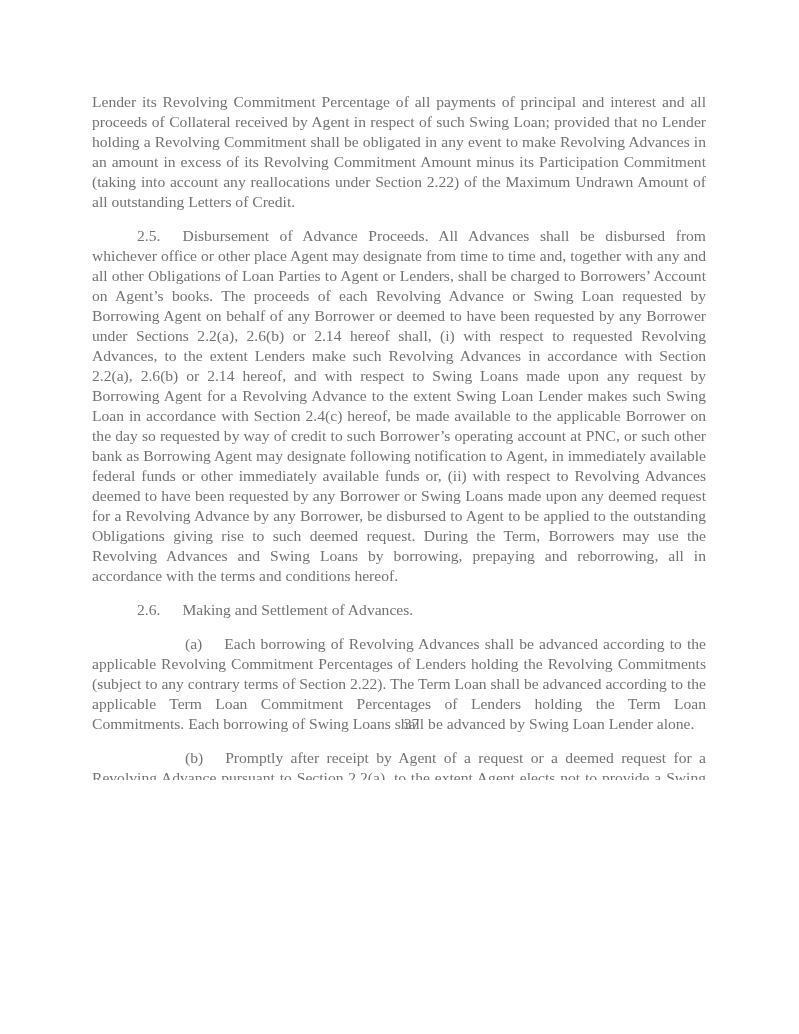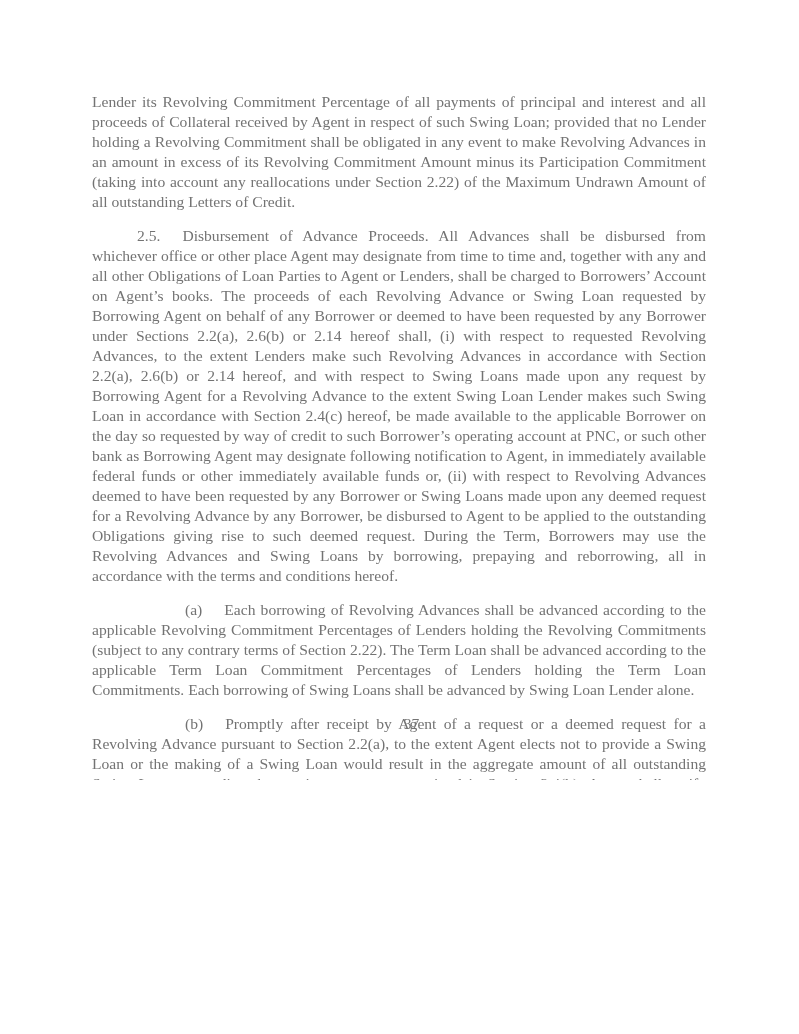--- a/index.html
+++ b/index.html
@@ -47,20 +47,21 @@
 </head>
 <body>
 
 <div class="page">
   <div class="content">
 
     <p class="para">Lender its Revolving Commitment Percentage of all payments of principal and interest and all proceeds of Collateral received by Agent in respect of such Swing Loan; provided that no Lender holding a Revolving Commitment shall be obligated in any event to make Revolving Advances in an amount in excess of its Revolving Commitment Amount minus its Participation Commitment (taking into account any reallocations under Section 2.22) of the Maximum Undrawn Amount of all outstanding Letters of Credit.</p>
 
     <p class="para indent-section"><span>2.5.</span><span class="tab"></span><span class="u">Disbursement of Advance Proceeds</span><span>.  All Advances shall be disbursed from whichever office or other place Agent may designate from time to time and, together with any and all other Obligations of Loan Parties to Agent or Lenders, shall be charged to Borrowers’ Account on Agent’s books.  The proceeds of each Revolving Advance or Swing Loan requested by Borrowing Agent on behalf of any Borrower or deemed to have been requested by any Borrower under Sections 2.2(a), 2.6(b) or 2.14 hereof shall, (i) with respect to requested Revolving Advances, to the extent Lenders make such Revolving Advances in accordance with Section 2.2(a), 2.6(b) or 2.14 hereof, and with respect to Swing Loans made upon any request by Borrowing Agent for a Revolving Advance to the extent Swing Loan Lender makes such Swing Loan in accordance with Section 2.4(c) hereof, be made available to the applicable Borrower on the day so requested by way of credit to such Borrower’s operating account at PNC, or such other bank as Borrowing Agent may designate following notification to Agent, in immediately available federal funds or other immediately available funds or, (ii) with respect to Revolving Advances deemed to have been requested by any Borrower or Swing Loans made upon any deemed request for a Revolving Advance by any Borrower, be disbursed to Agent to be applied to the outstanding Obligations giving rise to such deemed request.  During the Term, Borrowers may use the Revolving Advances and Swing Loans by borrowing, prepaying and reborrowing, all in accordance with the terms and conditions hereof.</span></p>
 
+    <p class="para indent-section"><span>2.6.</span><span class="tab"></span><span class="u">Making and Settlement of Advances</span><span>.</span></p>
 
     <p class="para indent-sub"><span>(a)</span><span class="tab"></span><span>Each borrowing of Revolving Advances shall be advanced according to the applicable Revolving Commitment Percentages of Lenders holding the Revolving Commitments (subject to any contrary terms of Section 2.22).  The Term Loan shall be advanced according to the applicable Term Loan Commitment Percentages of Lenders holding the Term Loan Commitments. Each borrowing of Swing Loans shall be advanced by Swing Loan Lender alone.</span></p>
 
     <p class="para indent-sub"><span>(b)</span><span class="tab"></span><span>Promptly after receipt by Agent of a request or a deemed request for a Revolving Advance pursuant to Section 2.2(a), to the extent Agent elects not to provide a Swing Loan or the making of a Swing Loan would result in the aggregate amount of all outstanding Swing Loans exceeding the maximum amount permitted in Section 2.4(b), Agent shall notify Lenders holding the Revolving Commitments of its receipt of such request specifying the information provided by Borrowing Agent and the apportionment among Lenders of the requested Revolving Advance as determined by Agent in accordance with the terms hereof.  Each Lender shall remit the principal amount of each Revolving Advance to Agent such that Agent is able to, and Agent shall, to the extent the applicable Lenders have made funds available to it for such purpose and subject to Section 8.2 fund such Revolving Advance to Borrowers in Dollars and immediately available funds at the Payment Office prior to the close of business, on the applicable borrowing date; </span><span class="u">provided</span><span> that if any applicable Lender fails to remit such funds to Agent in a timely manner, Agent may elect in its sole discretion to fund with its own funds the Revolving Advance of such</span></p>
 
   </div>
 
   <div class="page-number">37</div>
 </div>
 

